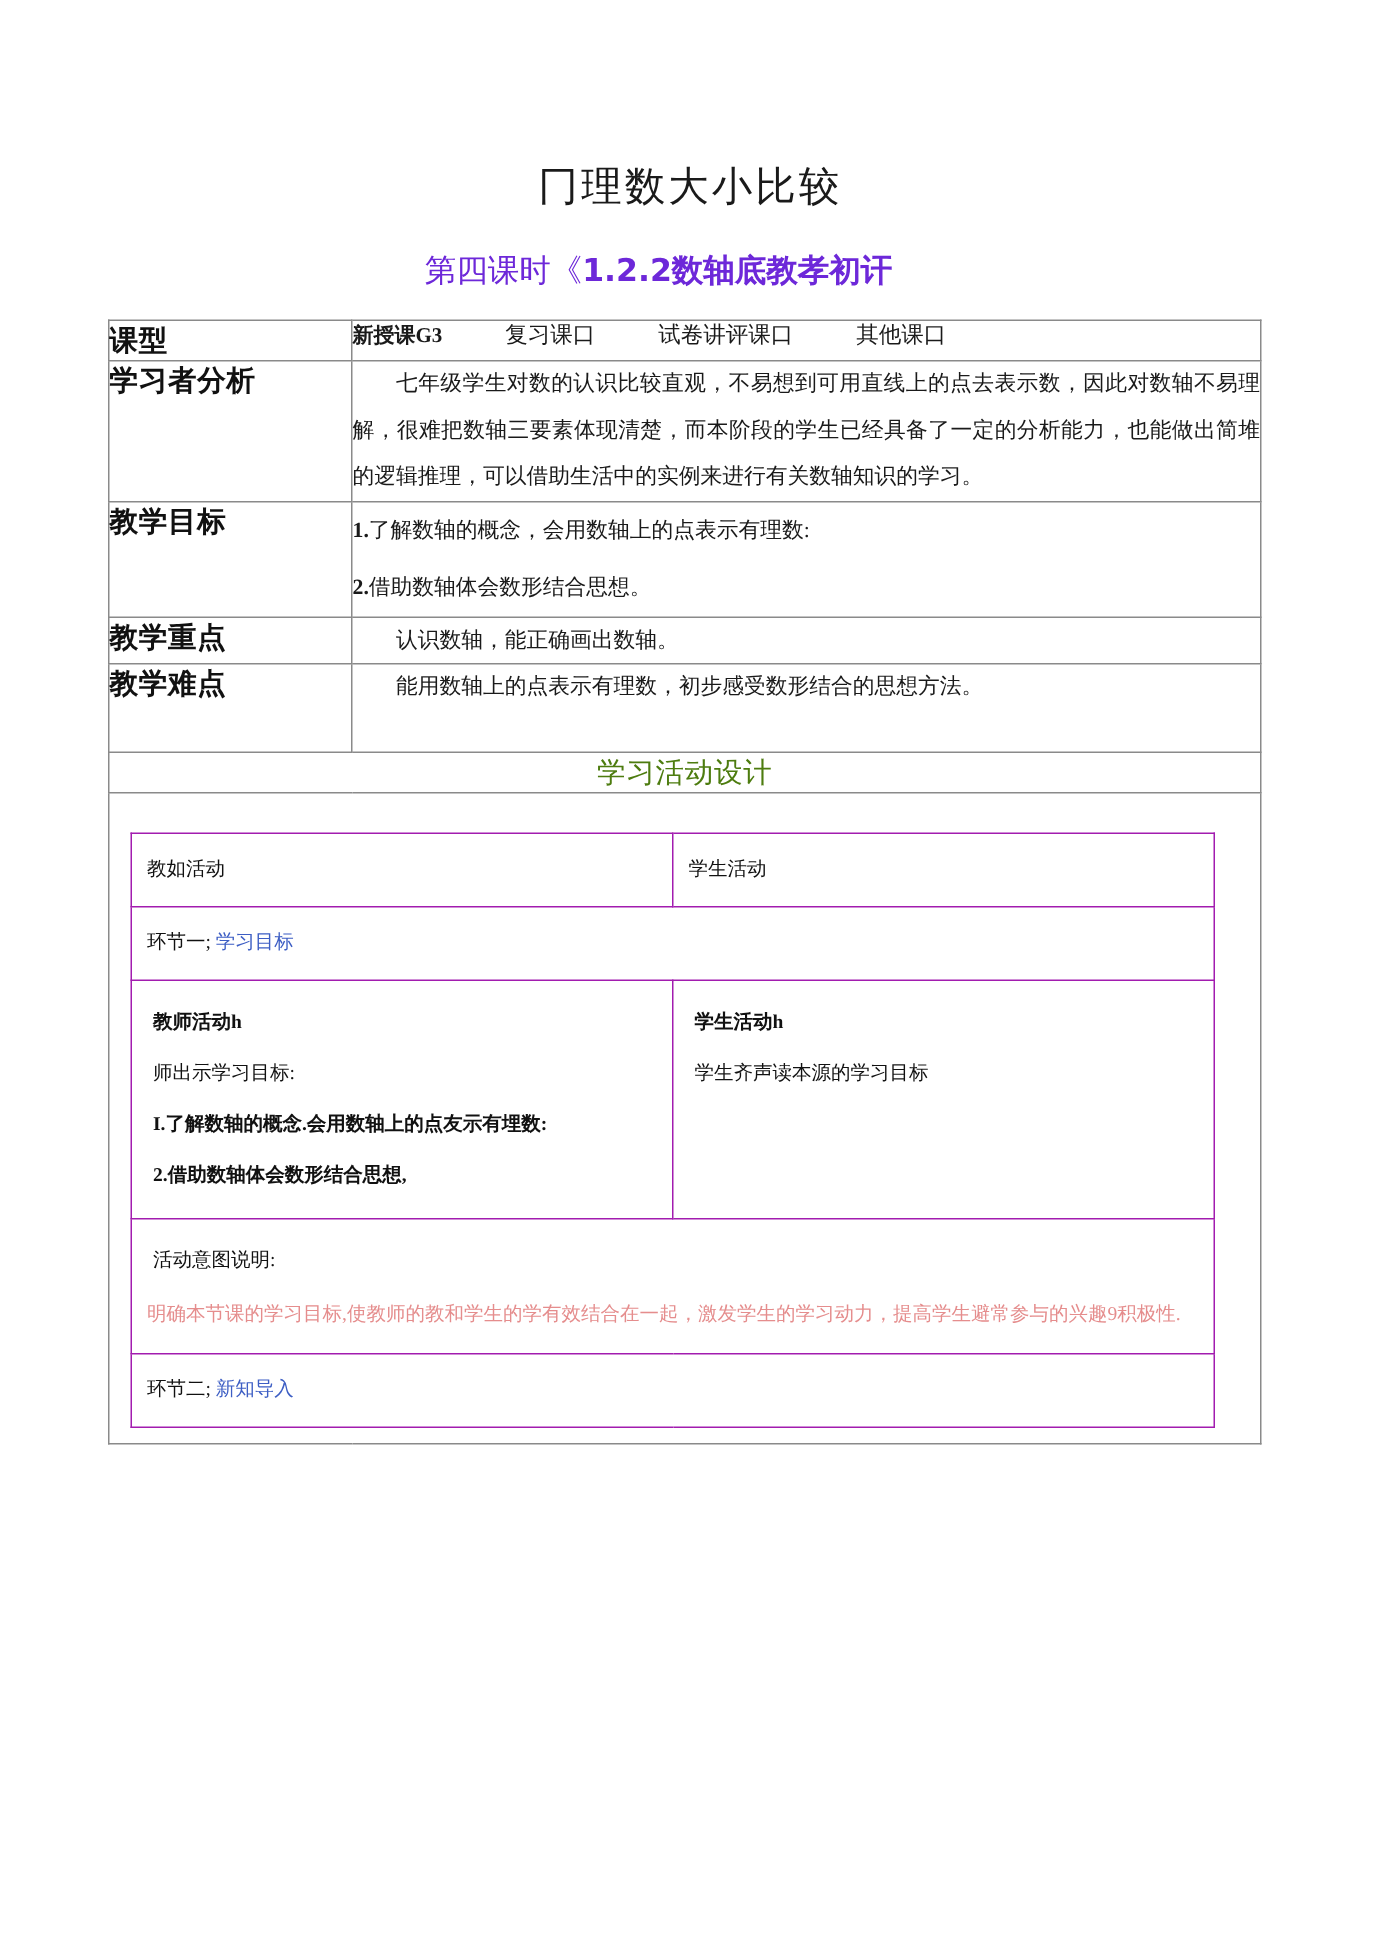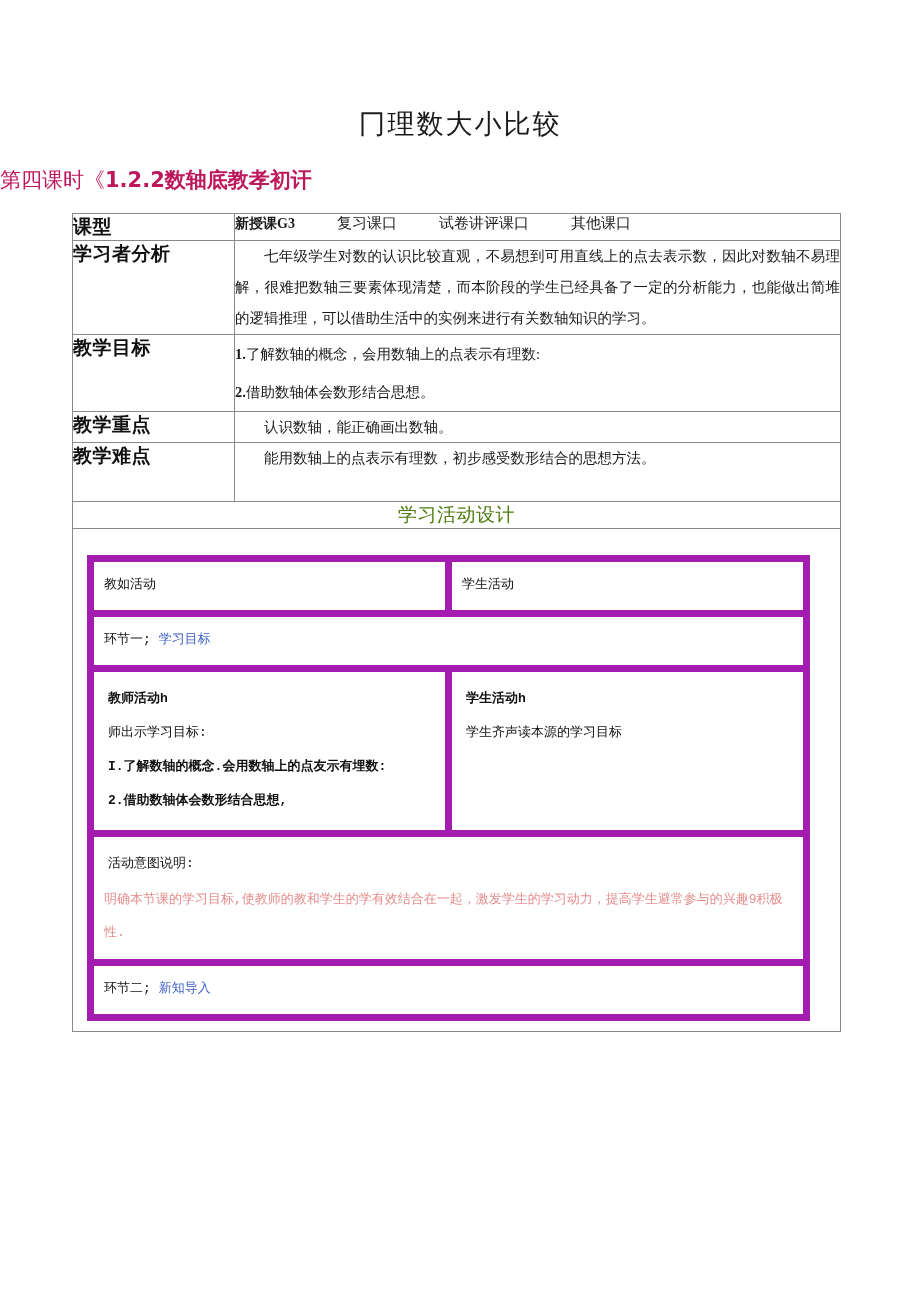--- a/index.html
+++ b/index.html
@@ -32,26 +32,26 @@
     font-family: "Liberation Serif", "DejaVu Serif", serif;
     font-size: 27px;
     letter-spacing: 2px;
     color: #1a1a1a;
   }
   .doc-subtitle {
     position: absolute;
     top: 166px;
     left: 0;
     width: 878px;
-    text-align: left;
+    text-align: center;
     font-family: "DejaVu Sans", "Liberation Sans", sans-serif;
     font-size: 21px;
     font-weight: 700;
     letter-spacing: 0px;
-    color: #be185d;
+    color: #6d28d9;
   }
   .doc-subtitle .light {
     font-weight: 400;
   }
 
   
   .main-table {
     position: absolute;
     left: 72px;
     top: 213px;
@@ -117,24 +117,24 @@
   .inner-wrap {
     padding: 0 30px 10px 14px;
   }
   .inner-table {
     width: 100%;
     border-collapse: collapse;
     table-layout: fixed;
     margin-top: 0px;
   }
   .inner-table td {
-    border: 7px solid #a21caf;
+    border: 1px solid #a21caf;
     vertical-align: top;
     padding: 8px 6px 10px 10px;
-    font-family: Liberation Mono, monospace;
+    font-family: Liberation Serif, serif;
     font-size: 13px;
     line-height: 30px;
     color: #111111;
   }
   .inner-table td p { margin: 4px; }
   .ic-left  { width: 50%; }
   .ic-right { width: 50%; }
 
   .hdr-cell { padding-bottom: 22px; }
   .stage-cell { padding-top: 6px; padding-bottom: 16px; }

